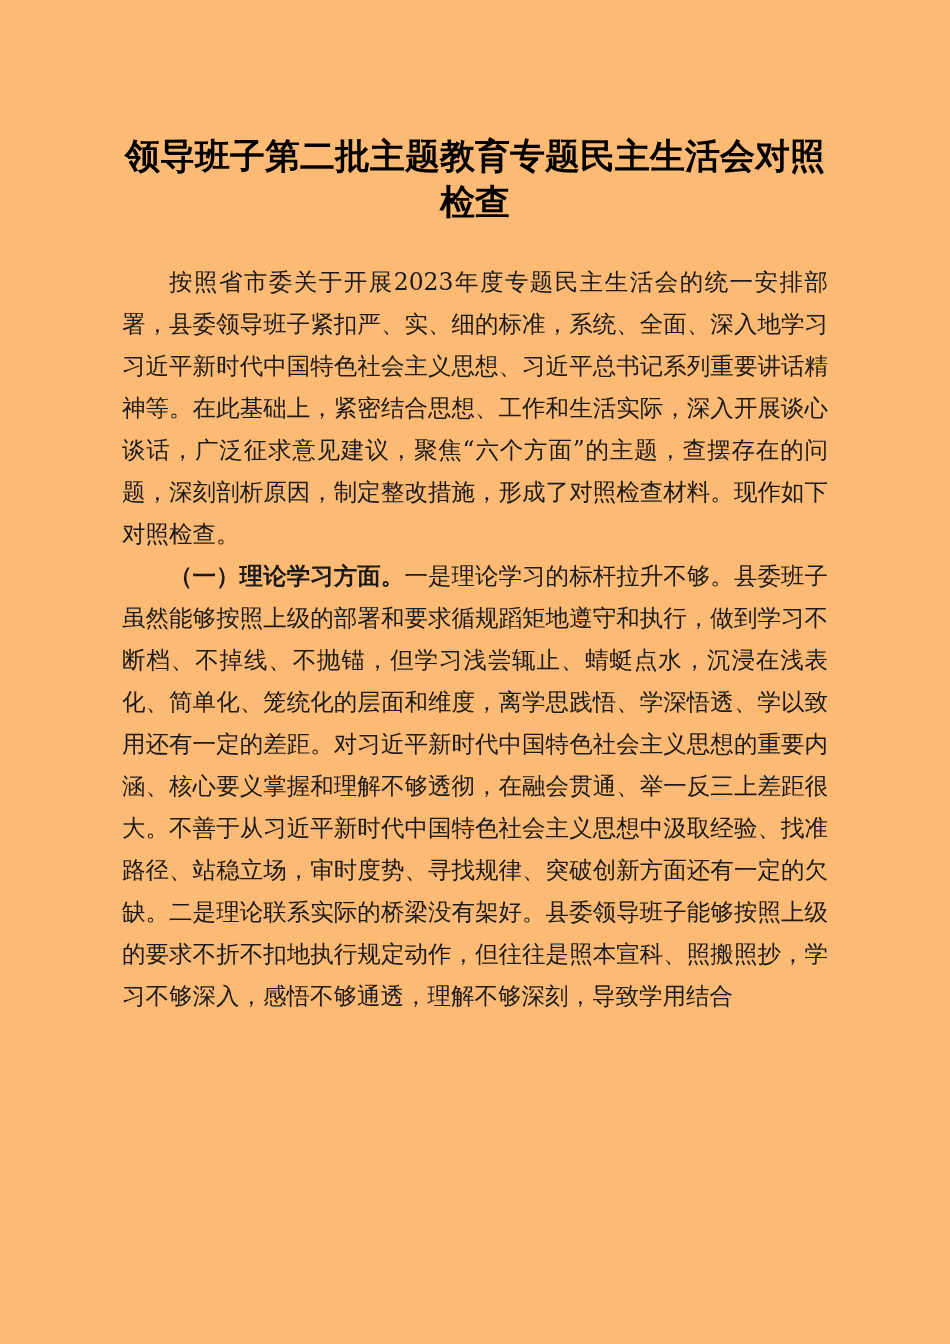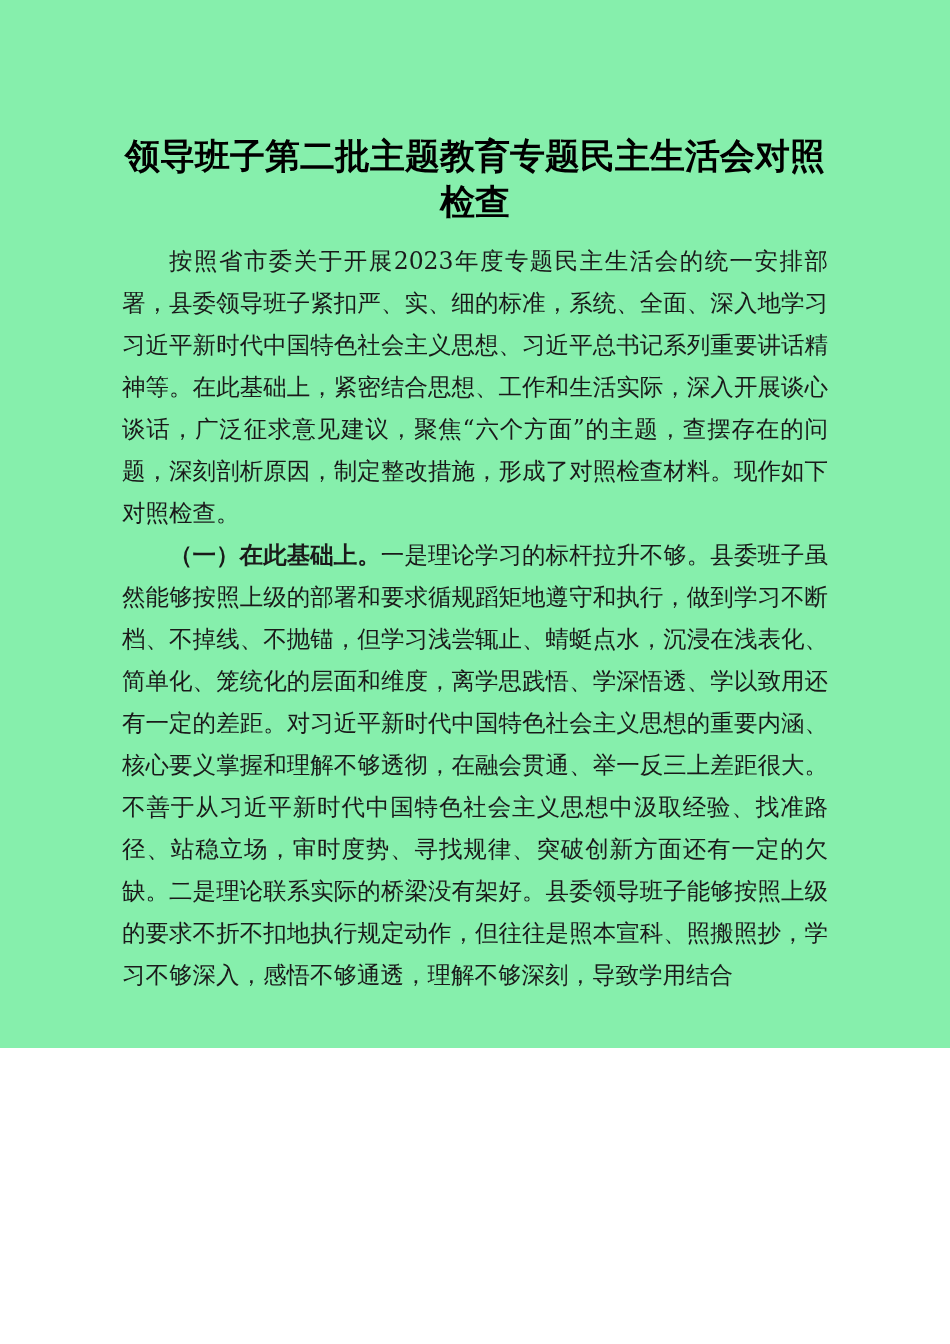--- a/index.html
+++ b/index.html
@@ -12,41 +12,41 @@
       height: 1344px;
       position: relative;
       overflow: hidden;
       color: #111111;
     }
     .page {
       position: absolute;
       left: 0;
       top: 0;
       width: 950px;
-      height: 1048px;
-      background: #86efac;
+      height: 1344px;
+      background: #fdba74;
     }
     .title {
       position: absolute;
       left: 110px;
       top: 133px;
       width: 730px;
       text-align: center;
       font-family: "DejaVu Serif", "Liberation Serif", serif;
       font-weight: bold;
       font-size: 35px;
       line-height: 46px;
       letter-spacing: 0px;
       color: #000000;
       margin: 0;
     }
     .body-text {
       position: absolute;
       left: 122px;
-      top: 240px;
+      top: 261px;
       width: 706px;
       font-family: "DejaVu Serif", "Liberation Serif", serif;
       font-size: 23.5px;
       line-height: 42px;
       color: #1a1a1a;
       text-align: justify;
       text-justify: inter-character;
     }
     .body-text p {
       margin: 0;
@@ -66,15 +66,15 @@
     }
   </style>
 </head>
 <body>
 
 <div class="page">
   <h1 class="title">领导班子第二批主题教育专题民主生活会对照检查</h1>
 
   <div class="body-text">
     <p>按照省市委关于开展2023年度专题民主生活会的统一安排部署，县委领导班子紧扣严、实、细的标准，系统、全面、深入地学习习近平新时代中国特色社会主义思想、习近平总书记系列重要讲话精神等。在此基础上，紧密结合思想、工作和生活实际，深入开展谈心谈话，广泛征求意见建议，聚焦“六个方面”的主题，查摆存在的问题，深刻剖析原因，制定整改措施，形成了对照检查材料。现作如下对照检查。</p>
-    <p><span class="subheading">（一）在此基础上。</span><span>一是理论学习的标杆拉升不够。县委班子虽然能够按照上级的部署和要求循规蹈矩地遵守和执行，做到学习不断档、不掉线、不抛锚，但学习浅尝辄止、蜻蜓点水，沉浸在浅表化、简单化、笼统化的层面和维度，离学思践悟、学深悟透、学以致用还有一定的差距。对习近平新时代中国特色社会主义思想的重要内涵、核心要义掌握和理解不够透彻，在融会贯通、举一反三上差距很大。不善于从习近平新时代中国特色社会主义思想中汲取经验、找准路径、站稳立场，审时度势、寻找规律、突破创新方面还有一定的欠缺。二是理论联系实际的桥梁没有架好。县委领导班子能够按照上级的要求不折不扣地执行规定动作，但往往是照本宣科、照搬照抄，学习不够深入，感悟不够通透，理解不够深刻，导致学用结合</span></p>
+    <p><span class="subheading">（一）理论学习方面。</span><span>一是理论学习的标杆拉升不够。县委班子虽然能够按照上级的部署和要求循规蹈矩地遵守和执行，做到学习不断档、不掉线、不抛锚，但学习浅尝辄止、蜻蜓点水，沉浸在浅表化、简单化、笼统化的层面和维度，离学思践悟、学深悟透、学以致用还有一定的差距。对习近平新时代中国特色社会主义思想的重要内涵、核心要义掌握和理解不够透彻，在融会贯通、举一反三上差距很大。不善于从习近平新时代中国特色社会主义思想中汲取经验、找准路径、站稳立场，审时度势、寻找规律、突破创新方面还有一定的欠缺。二是理论联系实际的桥梁没有架好。县委领导班子能够按照上级的要求不折不扣地执行规定动作，但往往是照本宣科、照搬照抄，学习不够深入，感悟不够通透，理解不够深刻，导致学用结合</span></p>
   </div>
 </div>
 
 </body></html>

